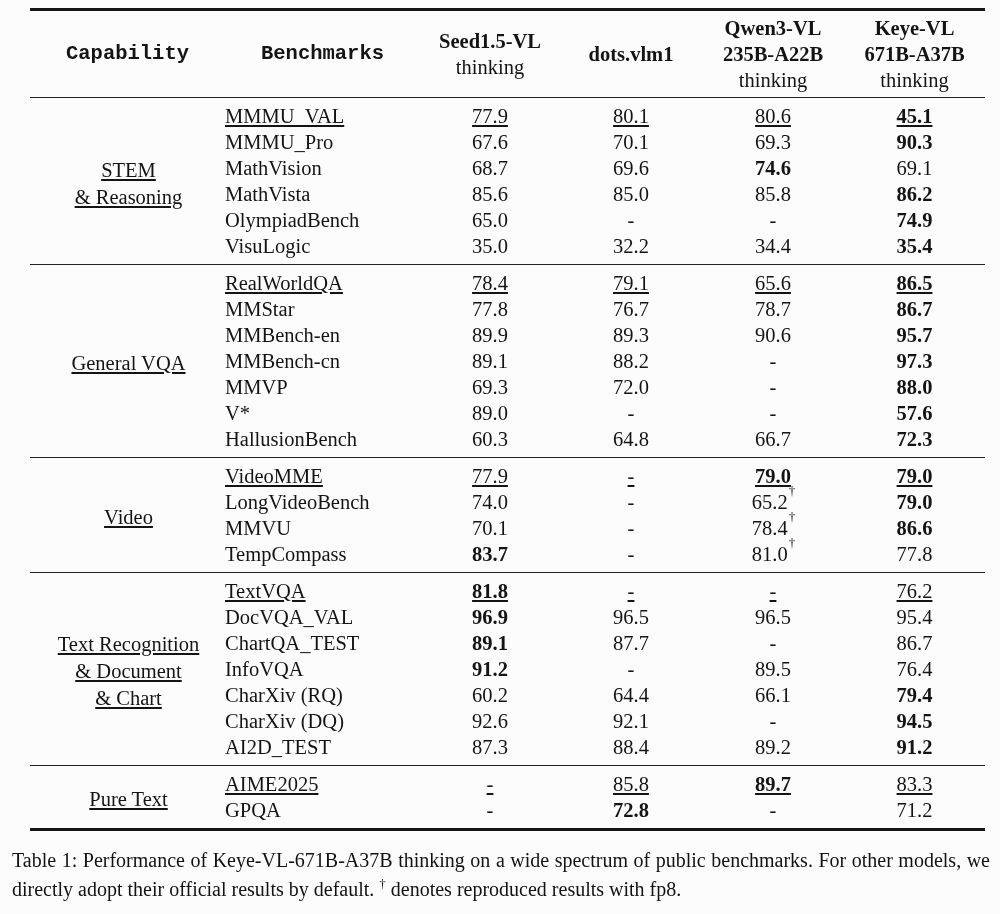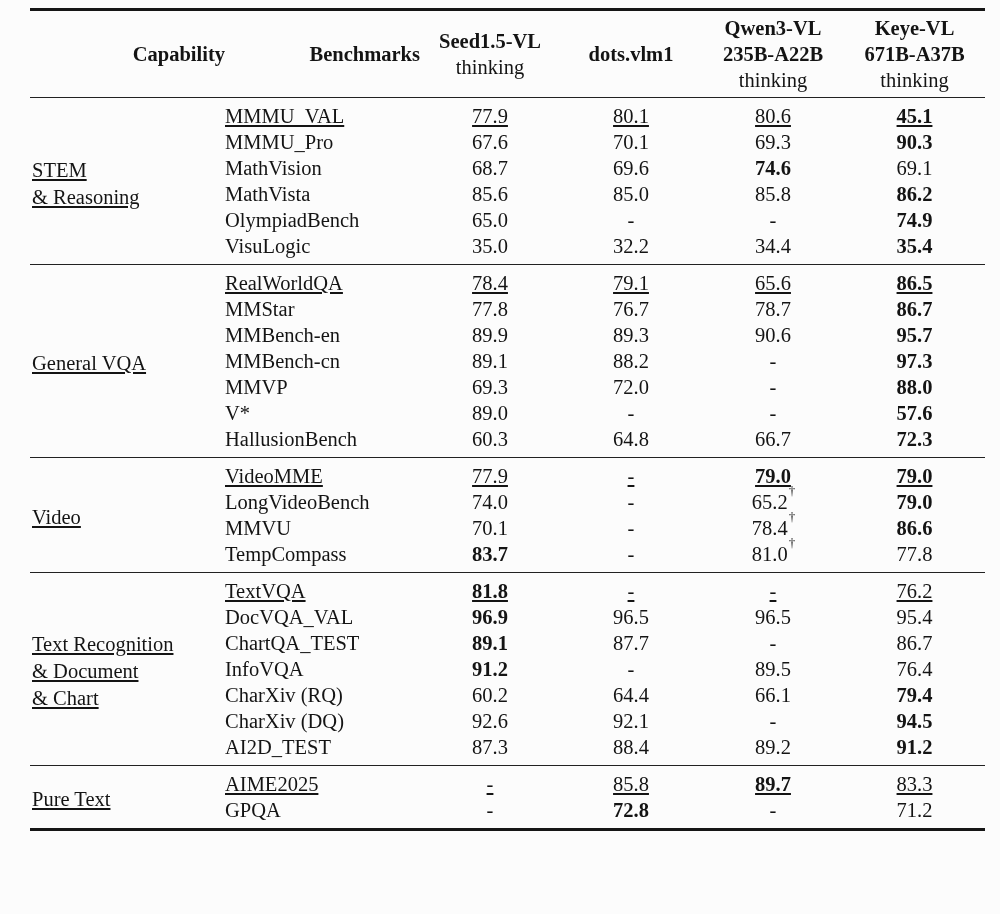--- a/index.html
+++ b/index.html
@@ -16,27 +16,27 @@
     width:955px;
     border-collapse:collapse;
     border-top:3.5px solid #161616;
     border-bottom:3.5px solid #161616;
     font-size:20.5px;
   }
   thead tr { border-bottom:1.7px solid #222; }
   thead th { height:88px; vertical-align:middle; padding:0; font-weight:normal; }
   thead th .hl { line-height:26px; }
   .hdr-bold { font-weight:bold; }
-  th.text-col { text-align:right; }
+  th.text-col { text-align:center;font-family:Liberation Mono, monospace; }
   th.num-col  { text-align:center; }
 
   tbody td { padding:0; line-height:26px; }
   tbody tr.section-start td { border-top:1.7px solid #222; padding-top:5px;text-decoration:underline; }
   tbody tr.section-end td { padding-bottom:5px; }
-  td.cap-cell { vertical-align:middle; text-align:left; padding-left:2px; }
+  td.cap-cell { vertical-align:middle; text-align:center; padding-left:2px; }
   td.cap-cell div { line-height:27px; }
   td.bench-cell { text-align:left; }
   td.val-cell { text-align:center; }
   td.val-cell.bold { font-weight:bold; }
   td.val-cell sup { font-size:13px; line-height:0; position:relative; top:-6px; left:1px; }
 
   .caption {
     width:978px;
     margin:15px 0 0 -18px;
     font-size:20px;
@@ -283,13 +283,14 @@
         <tr class="section-end">
           <td class="bench-cell">GPQA</td>
           <td class="val-cell"><span>-</span></td>
           <td class="val-cell bold"><span>72.8</span></td>
           <td class="val-cell"><span>-</span></td>
           <td class="val-cell"><span>71.2</span></td>
         </tr>
       </tbody>
   </table>
 
+  <div class="caption"><span>Table 1: Performance of Keye-VL-671B-A37B thinking on a wide spectrum of public benchmarks. For other models, we directly adopt their official results by default. </span><sup>†</sup><span> denotes reproduced results with fp8.</span></div>
 </div>
 
 </body></html>

